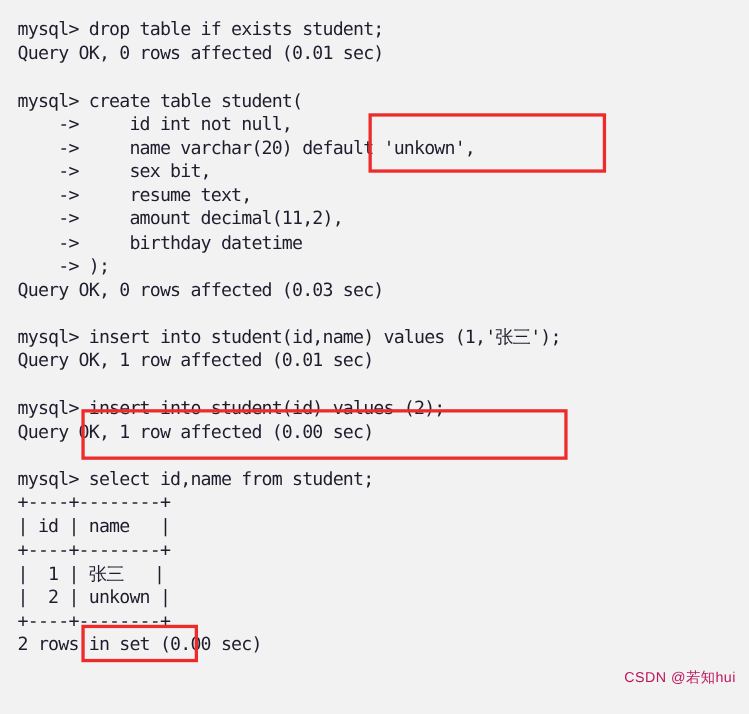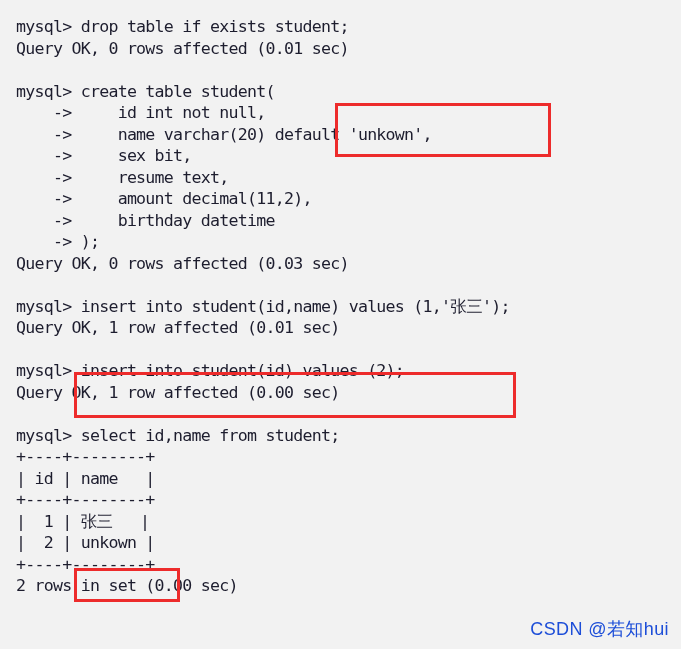--- a/index.html
+++ b/index.html
@@ -61,24 +61,24 @@
     pointer-events: none;
   }
   #redbox-default  { left: 335px; top: 103px; width: 216px; height: 54px; }
   #redbox-insert   { left: 74px;  top: 372px; width: 442px; height: 46px; }
   #redbox-unkown   { left: 74px;  top: 568px; width: 106px; height: 34px; }
 
   
   #watermark {
     position: absolute;
     right: 12px;
-    bottom: 8px;
+    bottom: 24px;
     font-family: "Liberation Sans", sans-serif;
-    font-size: 18px;
-    color: #1d4ed8;
+    font-size: 13px;
+    color: #be185d;
     letter-spacing: 0.4px;
     z-index: 6;
     user-select: none;
   }
 </style>
 </head>
 <body>
 
 <div id="terminal">
 

